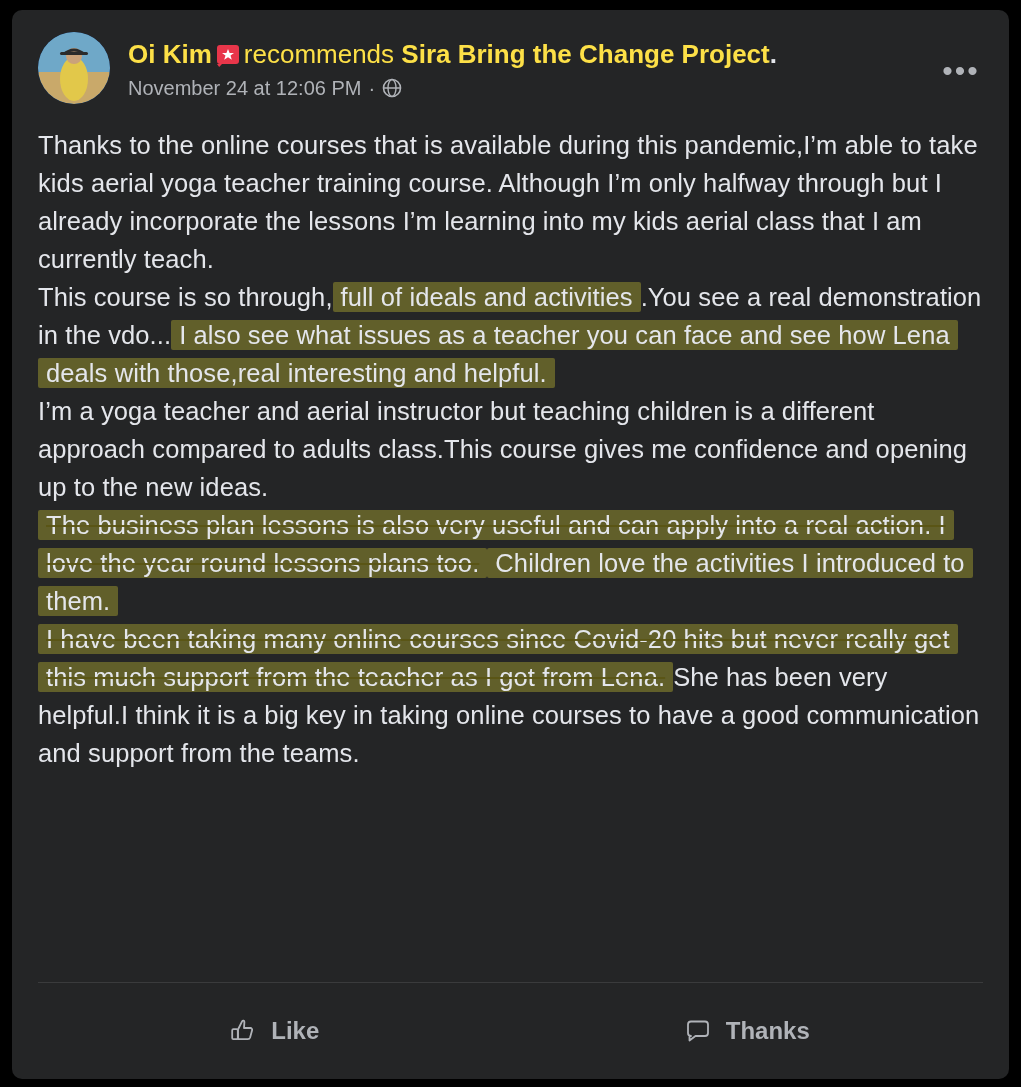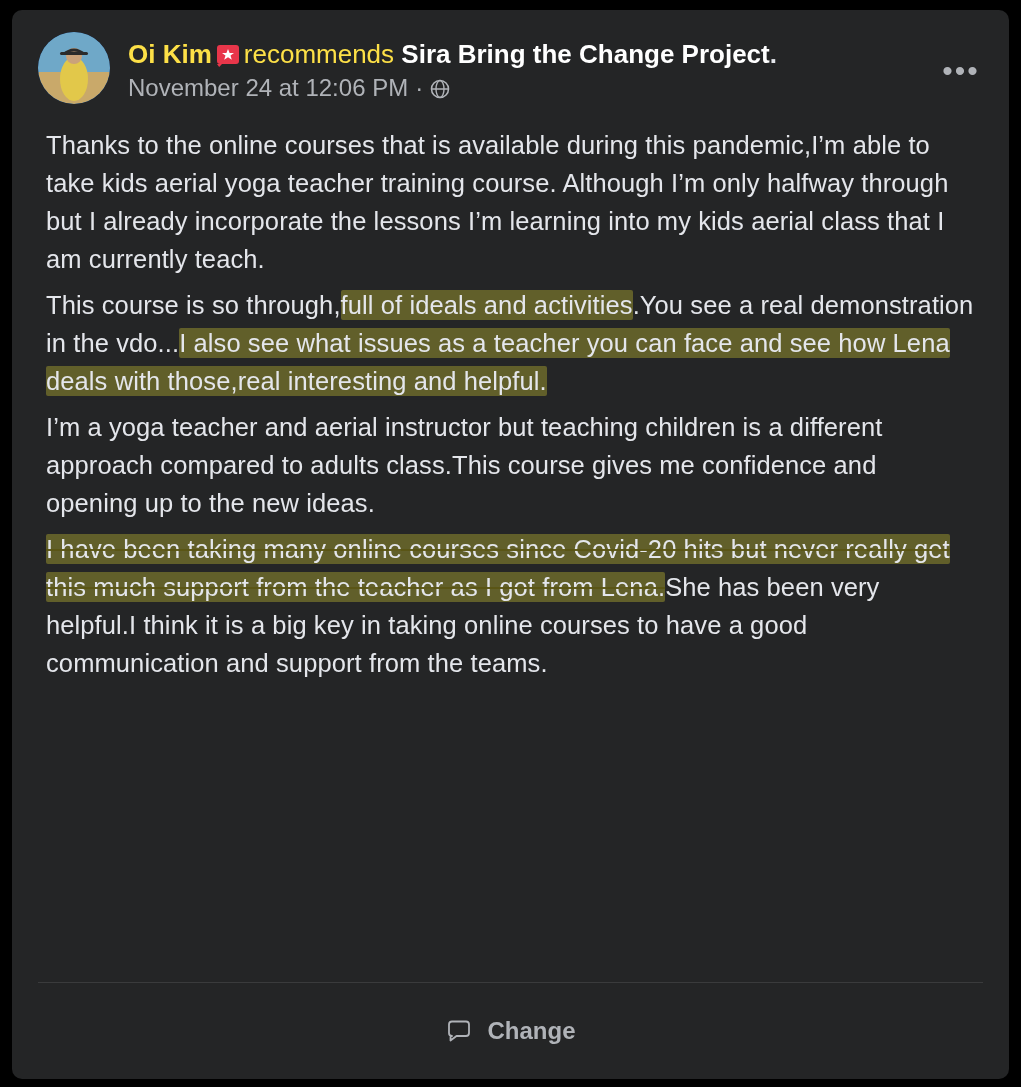--- a/index.html
+++ b/index.html
@@ -62,36 +62,36 @@
   .name-strong {
     font-weight: bold;
     color: #fde047;
   }
   .recommends-word {
     font-weight: normal;
     color: #fde047;
   }
   .page-strong {
     font-weight: bold;
-    color: #ffffff;
+    color: #fde047;
   }
   .period {
     font-weight: bold;
     color: #e4e6eb;
   }
   .badge-icon {
     display: inline-block;
     vertical-align: -4px;
     width: 24px;
     height: 24px;
     margin: 0 4px 0 4px;
   }
   .meta-line {
     margin-top: 5px;
-    font-size: 24px;
+    font-size: 20px;
     line-height: 26px;
     color: #b0b3b8;
     display: flex;
     align-items: center;
   }
   .meta-sep {
     margin: 0 7px;
     color: #b0b3b8;
   }
   .globe-icon {
@@ -119,26 +119,26 @@
 
   
   .post-body {
     margin-top: 22px;
     font-size: 25.5px;
     line-height: 38px;
     color: #e4e6eb;
     letter-spacing: 0.1px;
   }
   .post-body p {
-    margin: 8px;
+    margin: 0;
   }
   mark.hl {
     background: rgba(184, 176, 48, 0.42);
     color: #e4e6eb;
-    padding: 1px 0;
+    padding: 1px 8px;
     border-radius: 2px;
     box-decoration-break: clone;
     -webkit-box-decoration-break: clone;
   }
   mark.hl.strike {
     text-decoration: line-through;
     text-decoration-color: rgba(90, 84, 20, 0.95);
     text-decoration-thickness: 2px;
   }
 
@@ -219,26 +219,34 @@
         </div>
       </div>
 
       <div class="more-btn">•••</div>
     </div>
 
     <div class="post-body">
       <p>Thanks to the online courses that is available during this pandemic,I’m able to take kids aerial yoga teacher training course. Although I’m only halfway through but I already incorporate the lessons I’m learning into my kids aerial class that I am currently teach.</p>
       <p><span>This course is so through,</span><mark class="hl">full of ideals and activities</mark><span>.You see a real demonstration in the vdo...</span><mark class="hl">I also see what issues as a teacher you can face and see how Lena deals with those,real interesting and helpful.</mark></p>
       <p>I’m a yoga teacher and aerial instructor but teaching children is a different approach compared to adults class.This course gives me confidence and opening up to the new ideas.</p>
+      <p><mark class="hl strike">The business plan lessons is also very useful and can apply into a real action. I love the year round lessons plans too.</mark><mark class="hl">Children love the activities I introduced to them.</mark></p>
       <p><mark class="hl strike">I have been taking many online courses since Covid-20 hits but never really get  this much  support from the teacher as I got from Lena.</mark><span>She has been very helpful.I think it is a big key in taking online courses to have a  good  communication and support from the teams.</span></p>
     </div>
 
     <div class="footer">
+      <div class="action-btn">
+        <span class="action-icon"><svg width="28" height="28" viewBox="0 0 28 28" aria-hidden="true">
+              <path d="M9 12.5 L13.2 4.2 a1.2 1.2 0 0 1 2.2 .7 L15 11 h6.4 a1.8 1.8 0 0 1 1.7 2.3 l-2 7.2 a2.4 2.4 0 0 1 -2.3 1.7 H9z" fill="none" stroke="#b0b3b8" stroke-width="1.8" stroke-linejoin="round"></path>
+              <rect x="3.2" y="12.2" width="5.6" height="10" rx="1.2" fill="none" stroke="#b0b3b8" stroke-width="1.8"></rect>
+            </svg></span>
+        <span>Like</span>
+      </div>
       <div class="action-btn">
         <span class="action-icon"><svg width="28" height="28" viewBox="0 0 28 28" aria-hidden="true">
               <path d="M4 7.5 a3 3 0 0 1 3 -3 h14 a3 3 0 0 1 3 3 v8.5 a3 3 0 0 1 -3 3 H11.5 L5.5 23.5 V19 H7 a3 3 0 0 1 -3 -3z" fill="none" stroke="#b0b3b8" stroke-width="1.8" stroke-linejoin="round"></path>
             </svg></span>
-        <span>Change</span>
+        <span>Thanks</span>
       </div>
     </div>
 
   </div>
 </div>
 
 </body></html>

